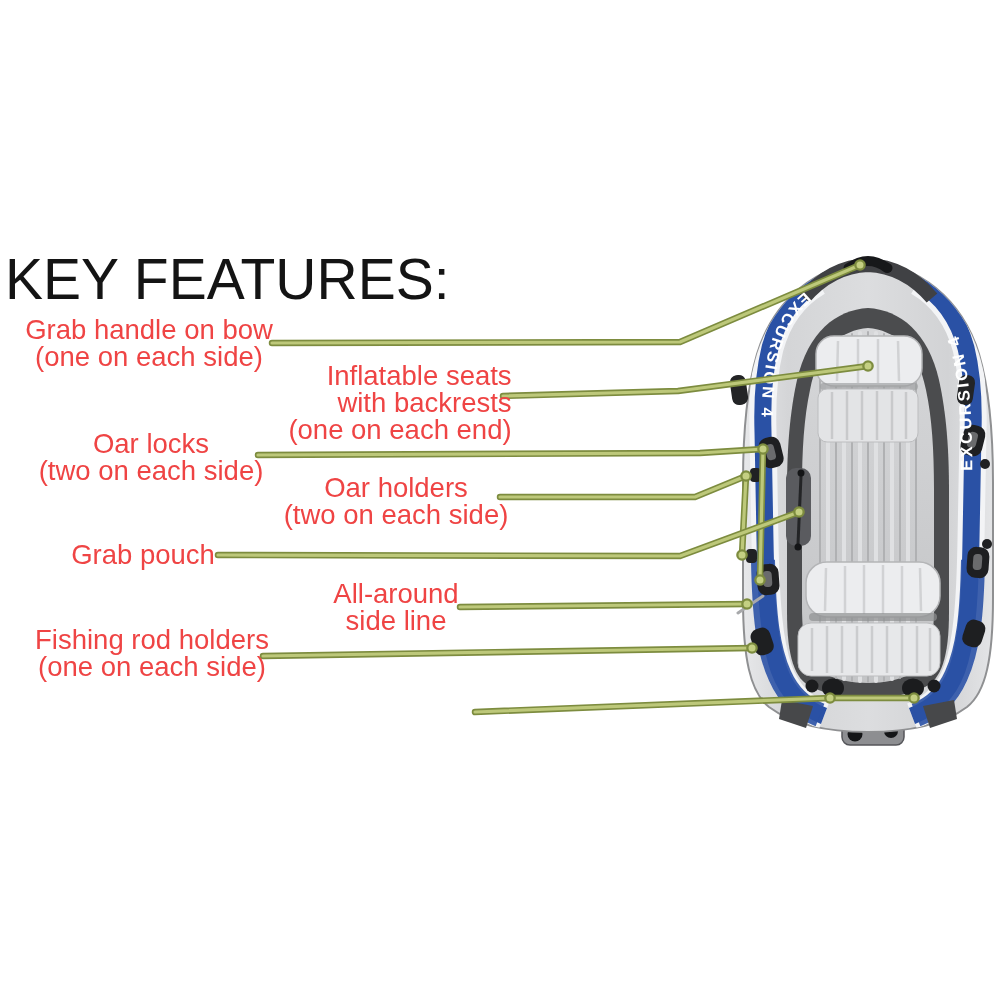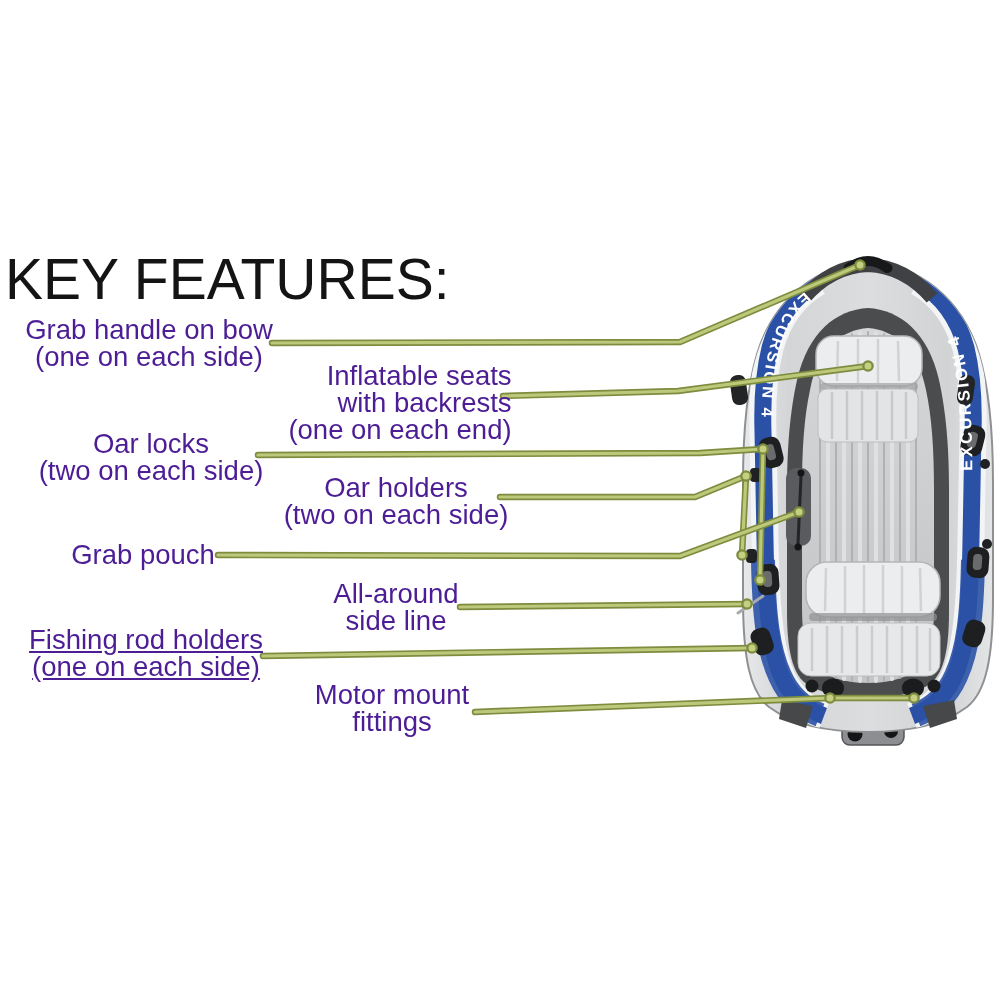--- a/index.html
+++ b/index.html
@@ -9,21 +9,21 @@
   }
   .stage svg { position:absolute; left:0; top:0; }
   .title {
     position:absolute; left:5px; top:250px;
     font-size:57px; line-height:58px; letter-spacing:0px;
     color:#141414; white-space:nowrap;
   }
   .label {
     position:absolute; transform:translateX(-50%);
     text-align:center; font-size:27.5px; line-height:27px;
-    color:#4c1d95; white-space:nowrap;
+    color:#ef4444; white-space:nowrap;
   }
 </style>
 </head>
 <body>
 
 <div class="stage">
 
   <svg width="1000" height="1000" viewBox="0 0 1000 1000">
     <defs>
       <linearGradient id="hullGrad" x1="0" y1="0" x2="1" y2="0">
@@ -278,23 +278,19 @@
 
   <div class="label" style="left:143px; top:541px;">
     <div>Grab pouch</div>
   </div>
 
   <div class="label" style="left:396px; top:580px;">
     <div>All-around</div>
     <div>side line</div>
   </div>
 
-  <div class="label" style="left:146px; top:626px;text-decoration:underline;">
+  <div class="label" style="left:152px; top:626px;">
     <div>Fishing rod holders</div>
     <div>(one on each side)</div>
   </div>
 
-  <div class="label" style="left:392px; top:681px;">
-    <div>Motor mount</div>
-    <div>fittings</div>
-  </div>
 
 </div>
 
 </body></html>

